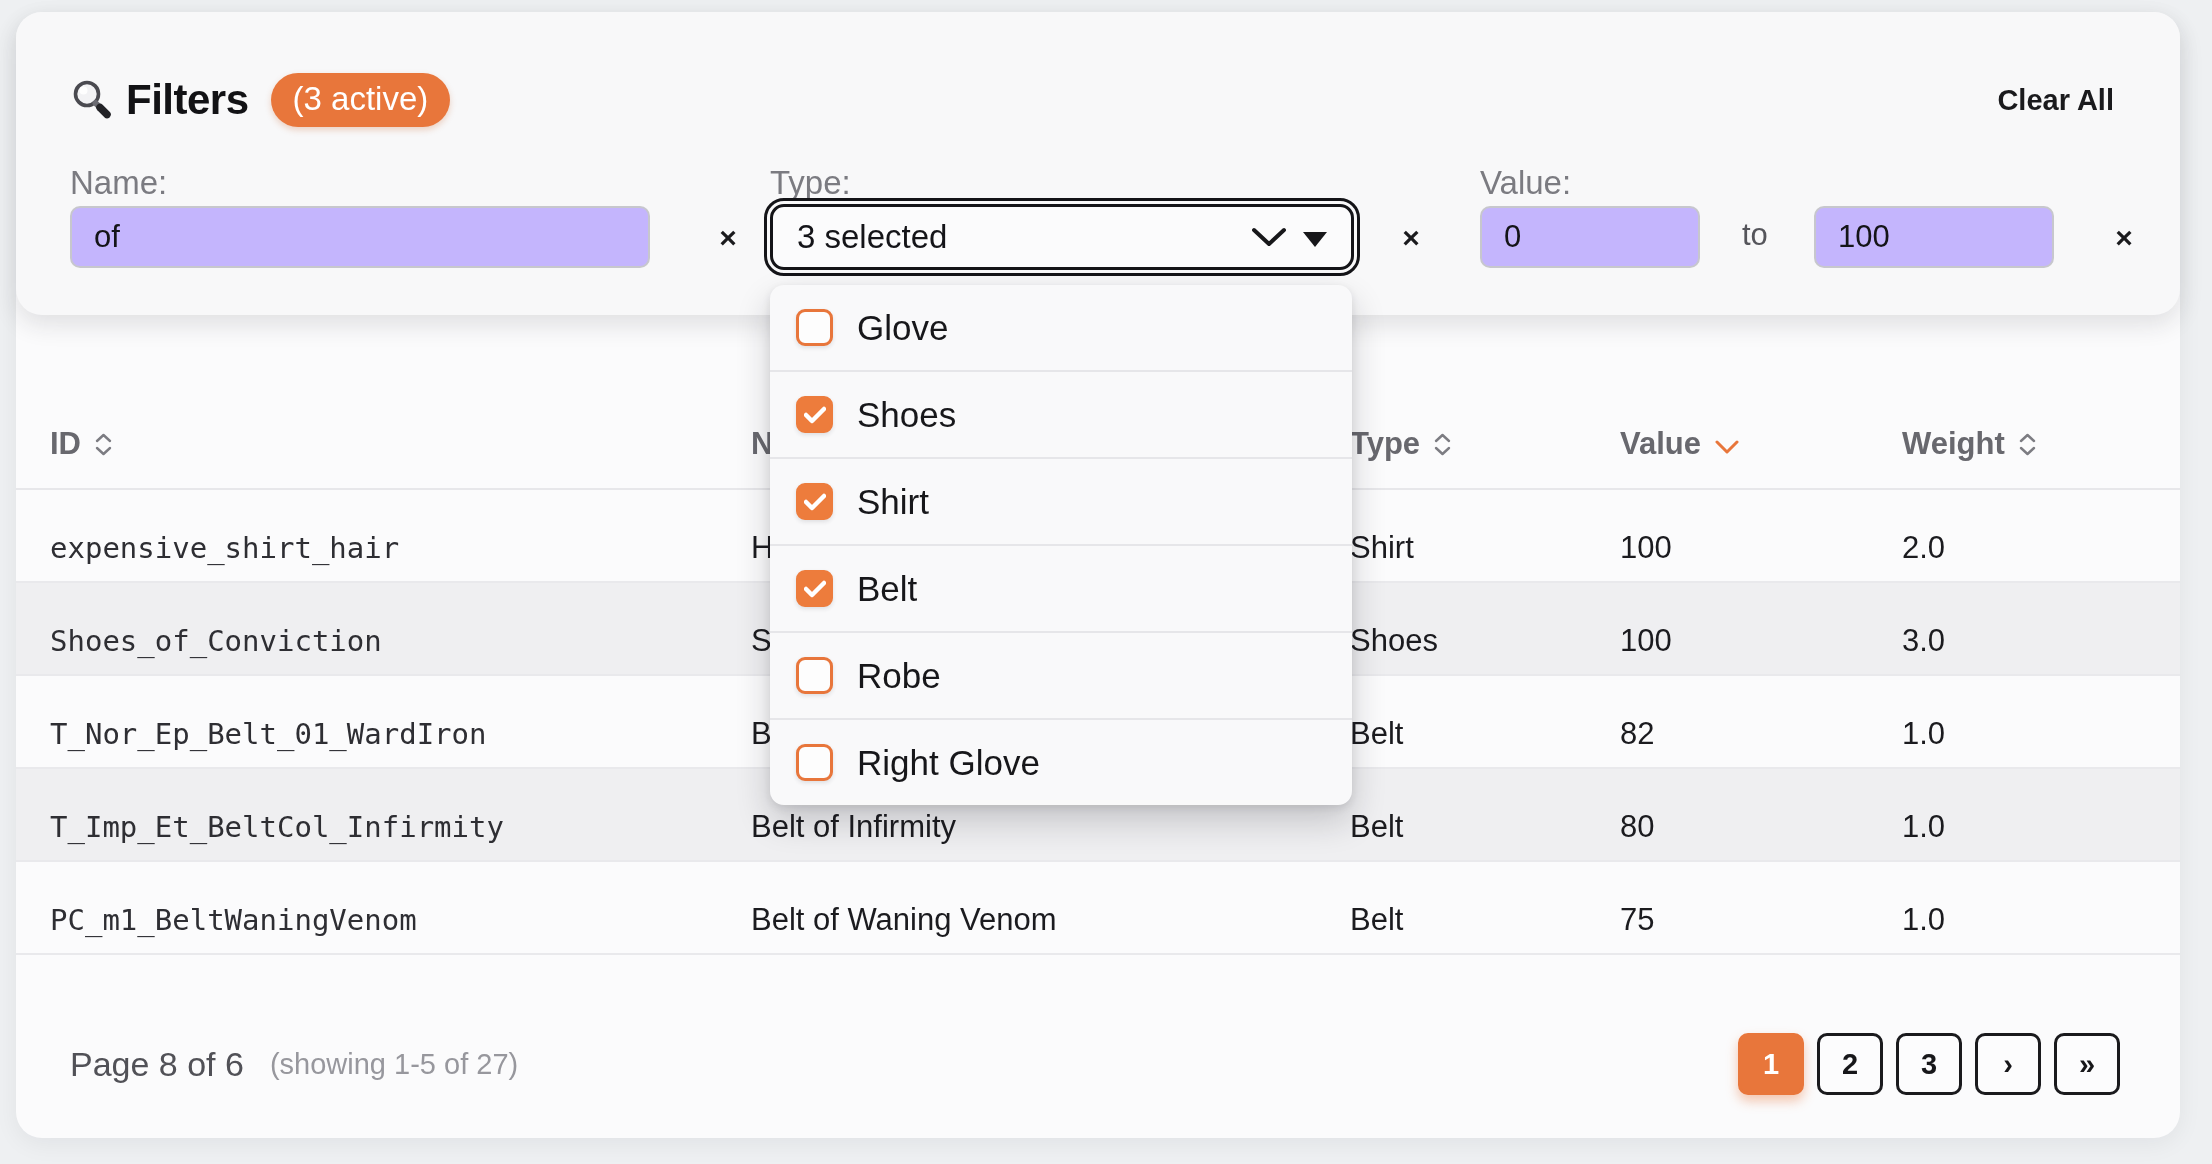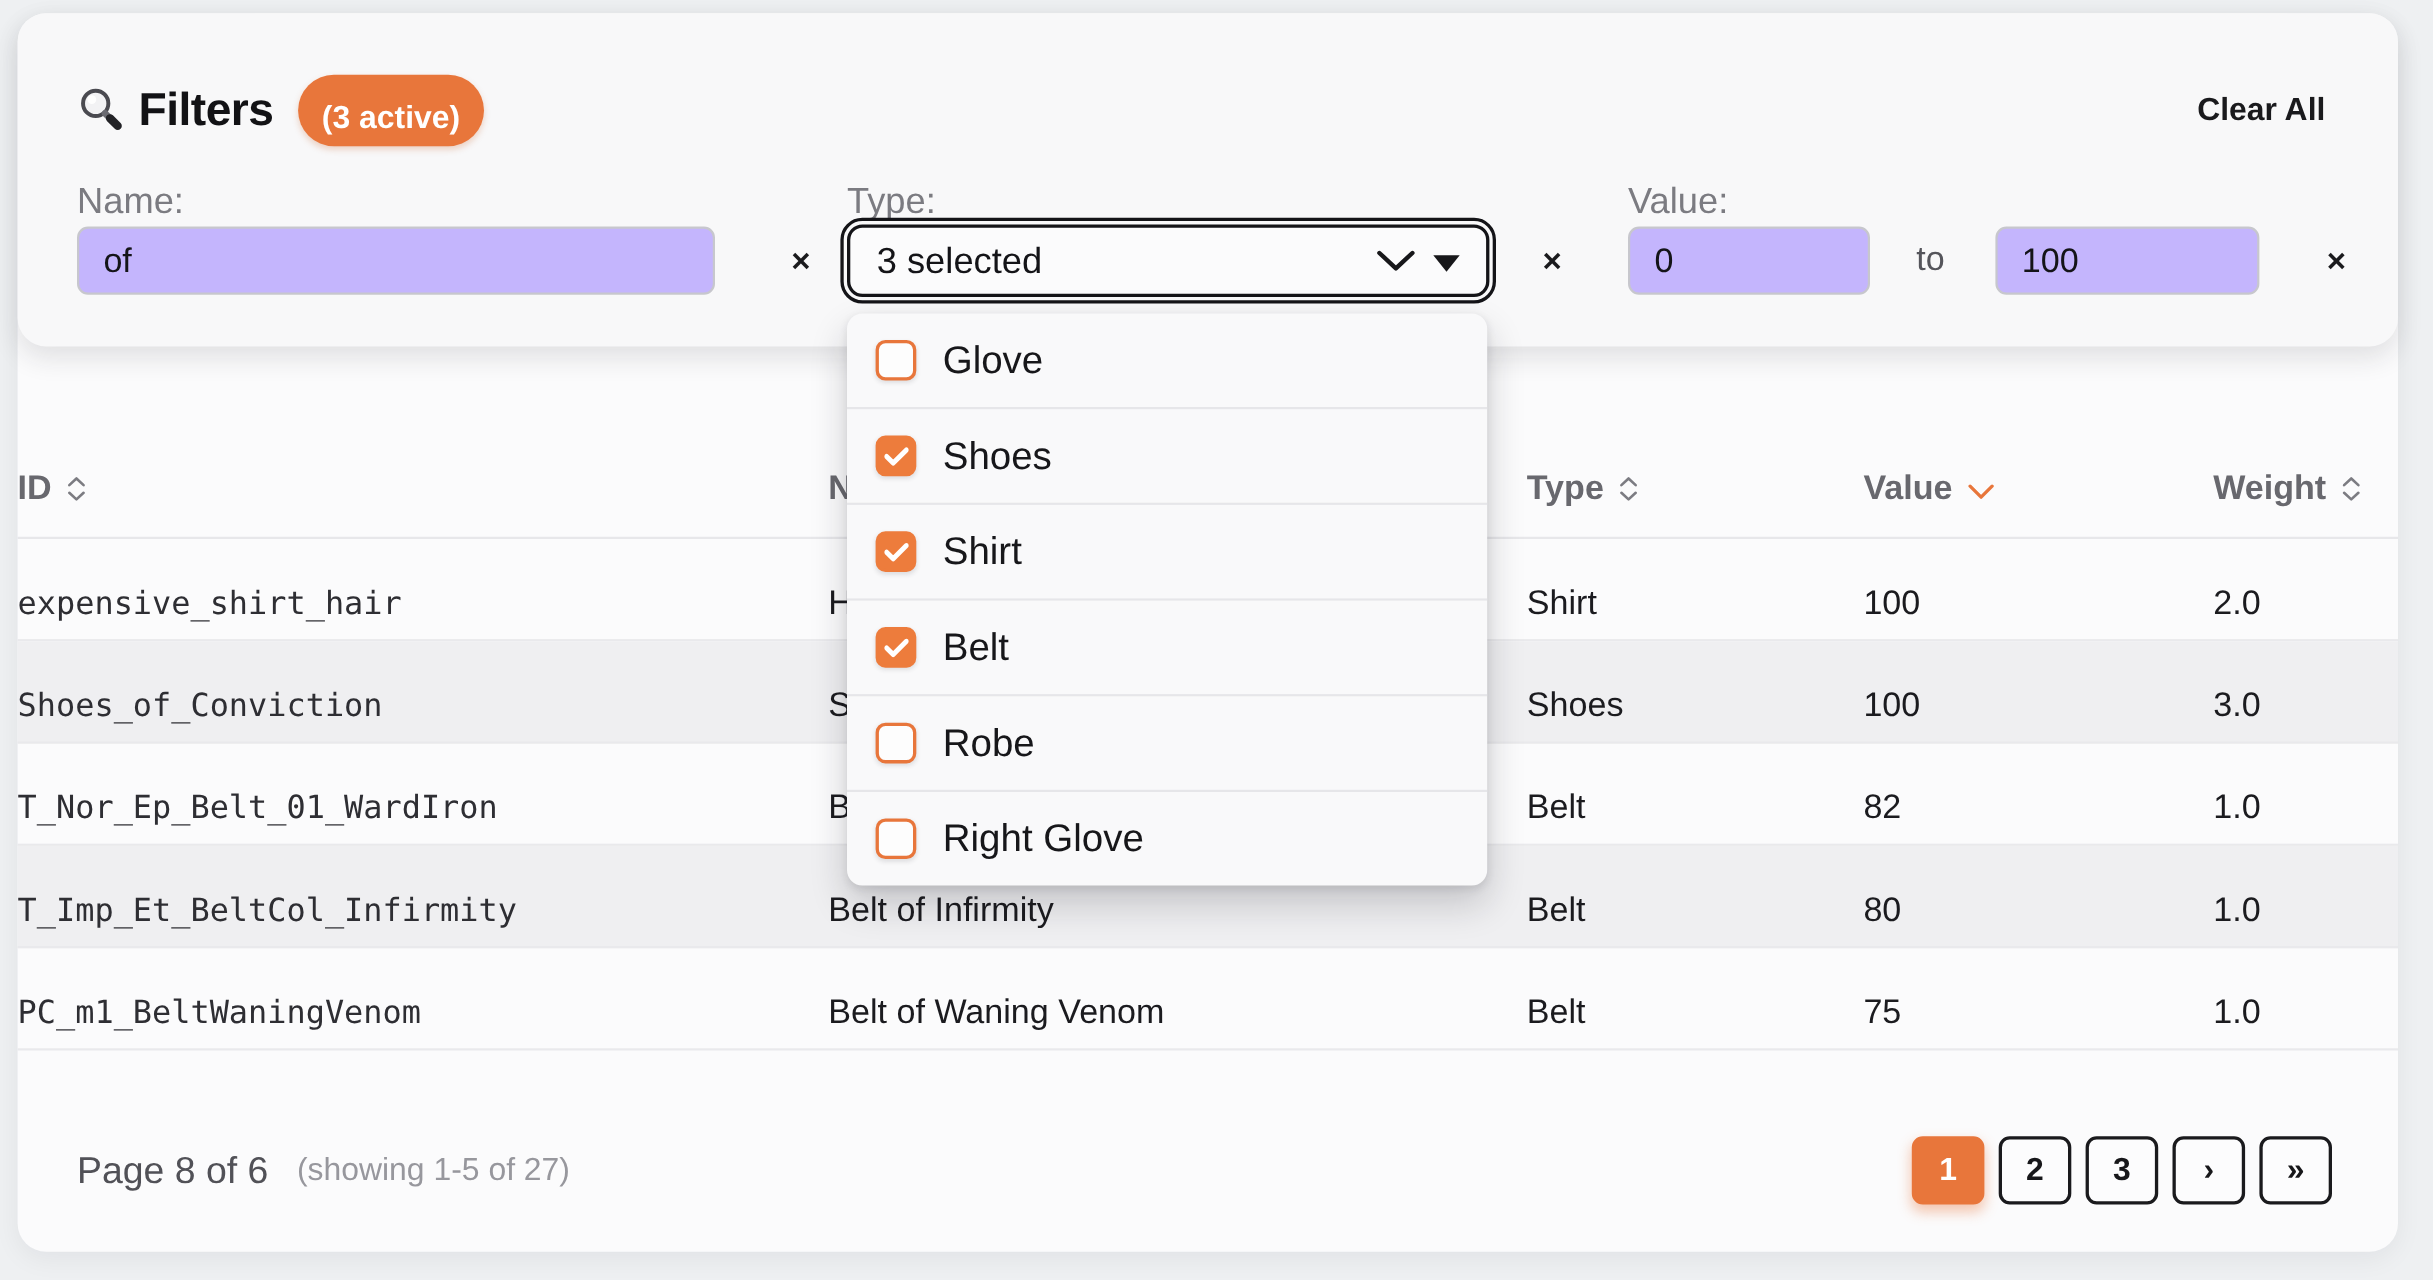--- a/index.html
+++ b/index.html
@@ -18,22 +18,22 @@
   .filter-card{
     position:absolute;left:0;top:0;width:100%;height:303px;
     background:#f8f8f9;border-radius:26px;
     box-shadow:0 10px 24px rgba(30,30,40,.12);
     z-index:5;
   }
   .filter-header{position:absolute;left:54px;top:58px;right:64px;height:60px;display:flex;align-items:center;}
   .search-icon{width:44px;height:44px;margin-right:12px;flex:0 0 auto;}
   .filter-title{font-size:42px;font-weight:800;color:#121215;letter-spacing:-.5px;}
   .active-badge{
-    margin-left:22px;background:#E8763B;color:#fff;font-size:29px;font-weight:700;
-    padding:23px 22px 9px;border-radius:999px;box-shadow:0 3px 6px rgba(200,90,30,.25);
+    margin-left:22px;background:#E8763B;color:#fff;font-size:33px;font-weight:400;
+    padding:7px 22px 9px;border-radius:999px;box-shadow:0 3px 6px rgba(200,90,30,.25);
   }
   .clear-all{
     margin-left:auto;background:none;border:none;cursor:pointer;
     font-family:inherit;font-size:29px;font-weight:700;color:#1a1a1d;padding:6px 2px;
   }
   .f-label{position:absolute;top:152px;font-size:33px;color:#7b7b81;}
   .f-input{
     position:absolute;top:194px;height:62px;box-sizing:border-box;
     border:2.5px solid #c7c7cd;border-radius:10px;background:#c4b5fd;
     font-family:inherit;font-size:31px;color:#141418;padding:0 22px;outline:none;
@@ -74,21 +74,21 @@
     box-shadow:0 2px 4px rgba(40,40,50,.12);
   }
   .checkbox svg{display:none;width:22px;height:18px;}
   .checkbox.checked{background:#ED7C3C;border-color:#ED7C3C;}
   .checkbox.checked svg{display:block;}
   .dd-label{font-size:35px;color:#17171a;}
   
   .table{position:absolute;left:0;top:303px;width:100%;}
   .trow{
     display:grid;grid-template-columns:701px 599px 270px 282px 1fr;
-    align-items:center;box-sizing:border-box;gap:36px;
+    align-items:center;padding-left:34px;box-sizing:border-box;
   }
   .thead{height:90px;margin-top:85px;border-bottom:2px solid #e7e7ea;}
   .th{display:flex;align-items:center;gap:14px;font-size:31px;font-weight:700;color:#68686e;}
   .sort-both{display:flex;flex-direction:column;gap:3px;}
   .sort-both svg{width:17px;height:10px;}
   .sort-desc svg{width:24px;height:14px;margin-top:4px;}
   .tr{height:93px;border-bottom:2px solid #e9e9ec;}
   .tr:nth-child(odd){background:#efeff1;}
   .td{font-size:31px;color:#1b1b1f;margin-top:25px;}
   .td.mono{font-family:"DejaVu Sans Mono","Liberation Mono",monospace;font-size:29px;color:#2e2e33;}

